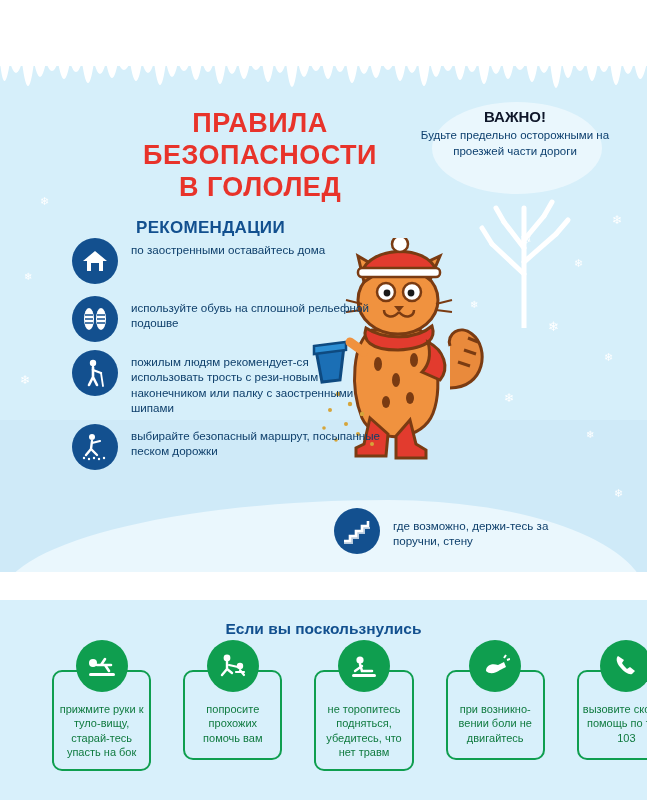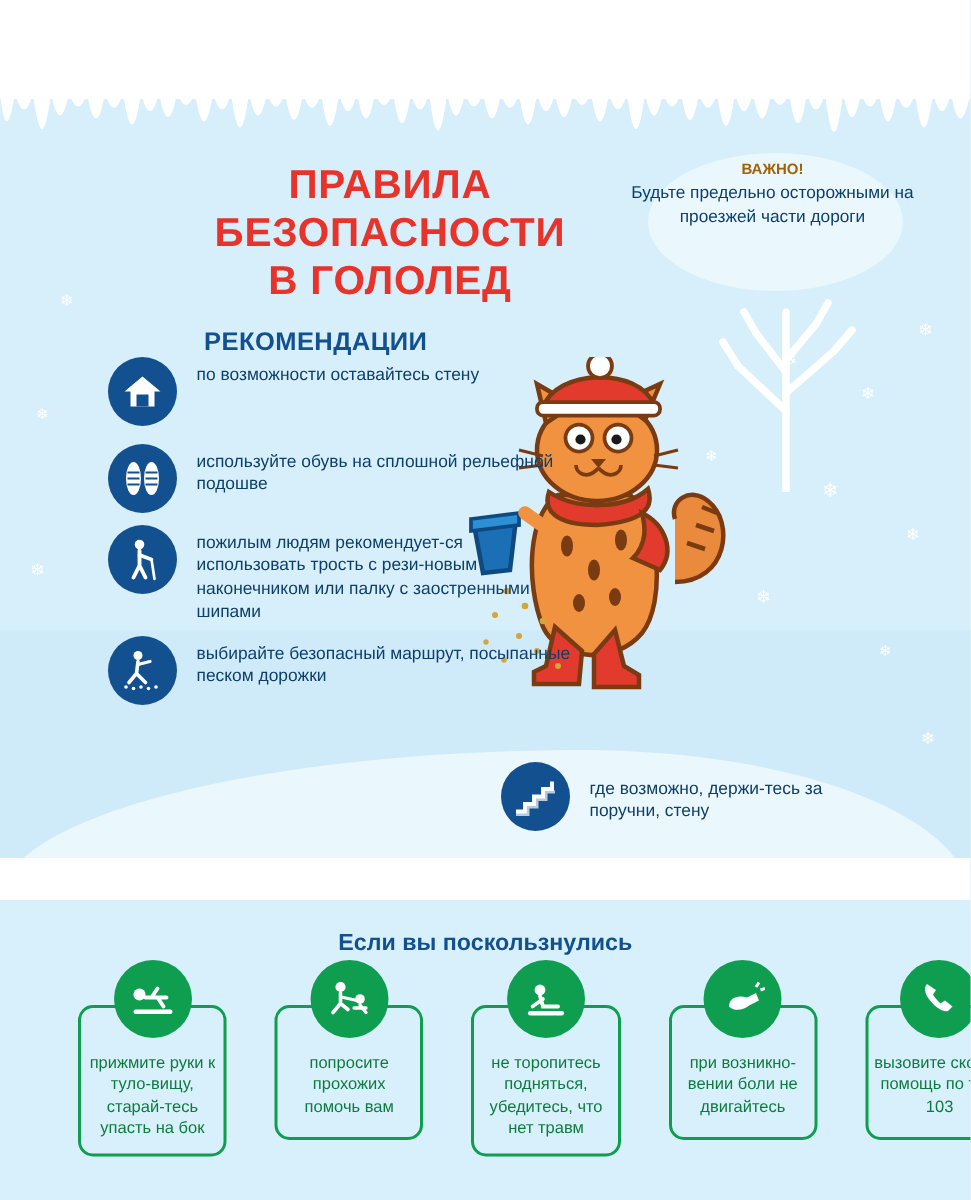--- a/index.html
+++ b/index.html
@@ -59,21 +59,21 @@
   .important {
     position:absolute; left:410px; top:108px; width:210px; z-index:12;
     text-align:center;
   }
   .important .cloud {
     position:absolute; left:22px; top:-6px; width:170px; height:92px;
     background:#eaf7fd; border-radius:50%;
     z-index:-1;
   }
   .important h3 {
-    color:#a16207; font-size:10px; font-weight:bold; margin-bottom:3px;
+    color:#0f172a; font-size:15px; font-weight:bold; margin-bottom:3px;
   }
   .important p {
     color:#0c3f6e; font-size:11.5px; line-height:1.35;
   }
   
   .tree { position:absolute; left:452px; top:178px; z-index:4; }
   
   .flake {
     position:absolute; color:#ffffff; z-index:3; line-height:1;
   }
@@ -265,21 +265,21 @@
 
   <div class="rec-list">
 
     <div class="rec-row r1">
       <div class="rec-icon">
         <svg width="28" height="28" viewBox="0 0 28 28">
           <path d="M14 4 L26 14 H22 V24 H6 V14 H2 Z" fill="#ffffff"></path>
           <rect x="10" y="16" width="8" height="8" fill="#13508f"></rect>
         </svg>
       </div>
-      <div class="rec-text">по возможности оставайтесь стену</div>
+      <div class="rec-text">по заостренными оставайтесь дома</div>
     </div>
 
     <div class="rec-row r2">
       <div class="rec-icon">
         <svg width="28" height="28" viewBox="0 0 28 28">
           <ellipse cx="8" cy="14" rx="5" ry="11" fill="#ffffff"></ellipse>
           <ellipse cx="20" cy="14" rx="5" ry="11" fill="#ffffff"></ellipse>
           <g stroke="#13508f" stroke-width="1.4">
             <path d="M4 10 H12 M4 14 H12 M4 18 H12 M16 10 H24 M16 14 H24 M16 18 H24"></path>
           </g>

